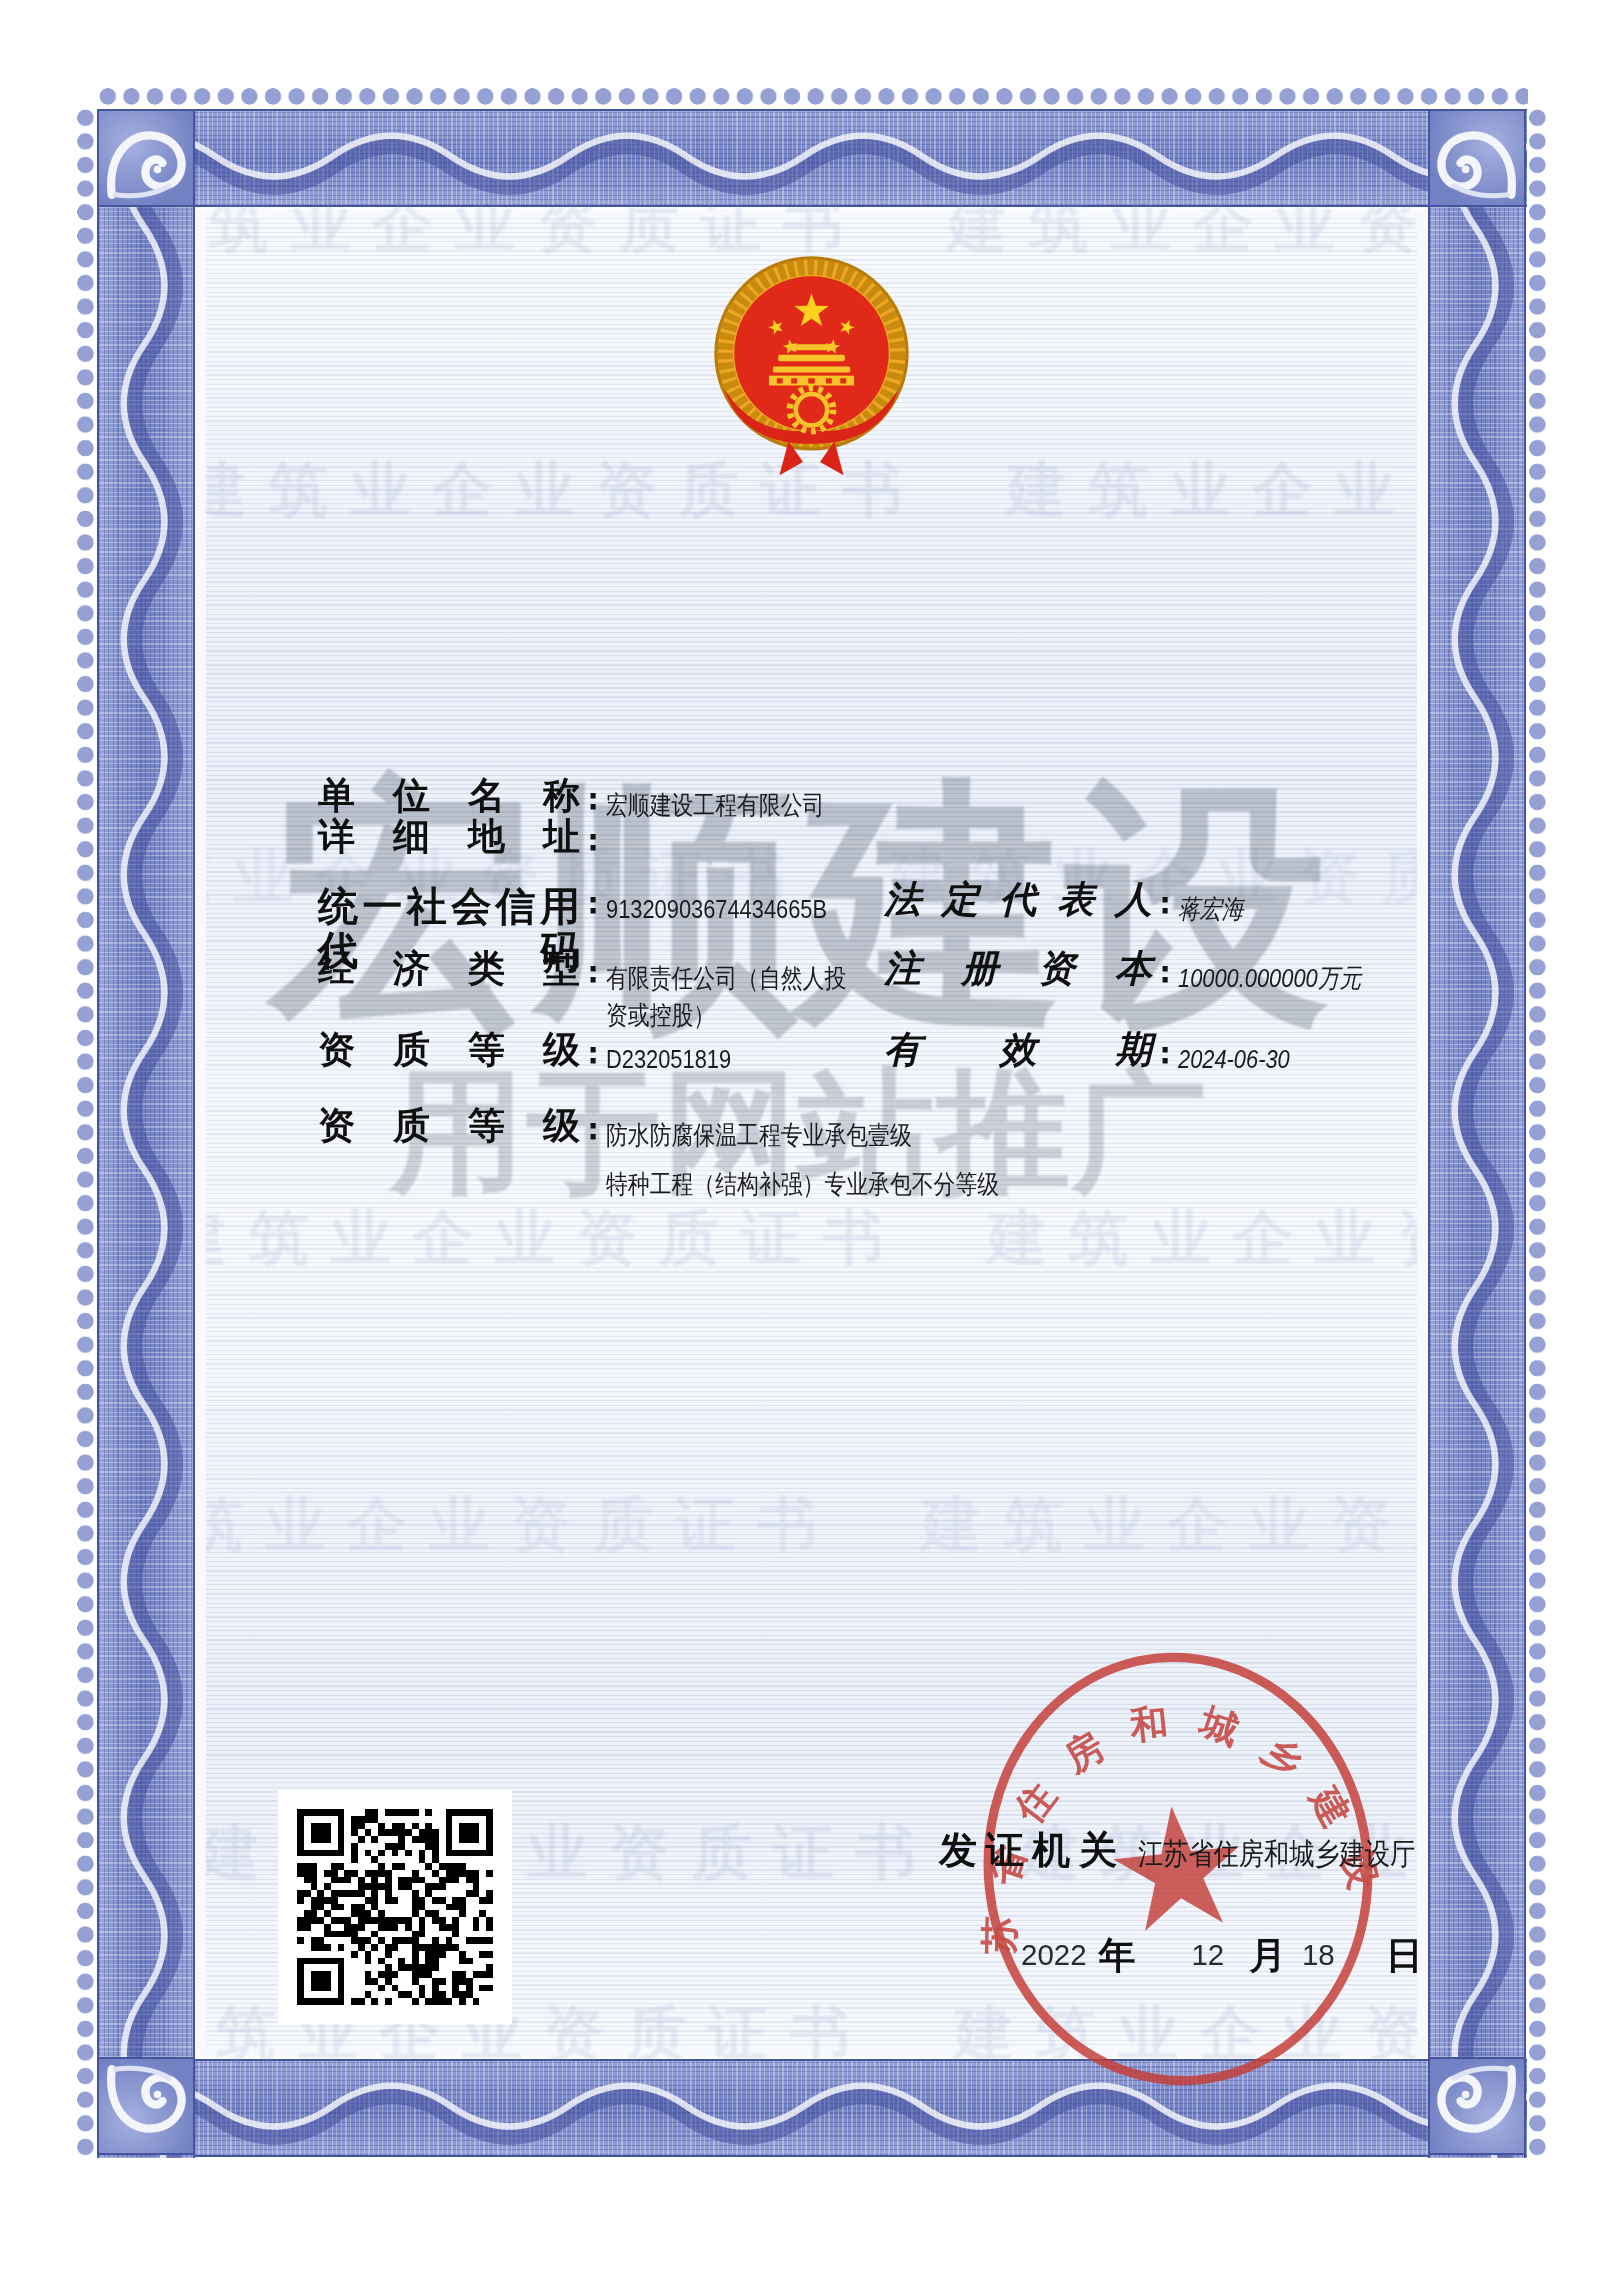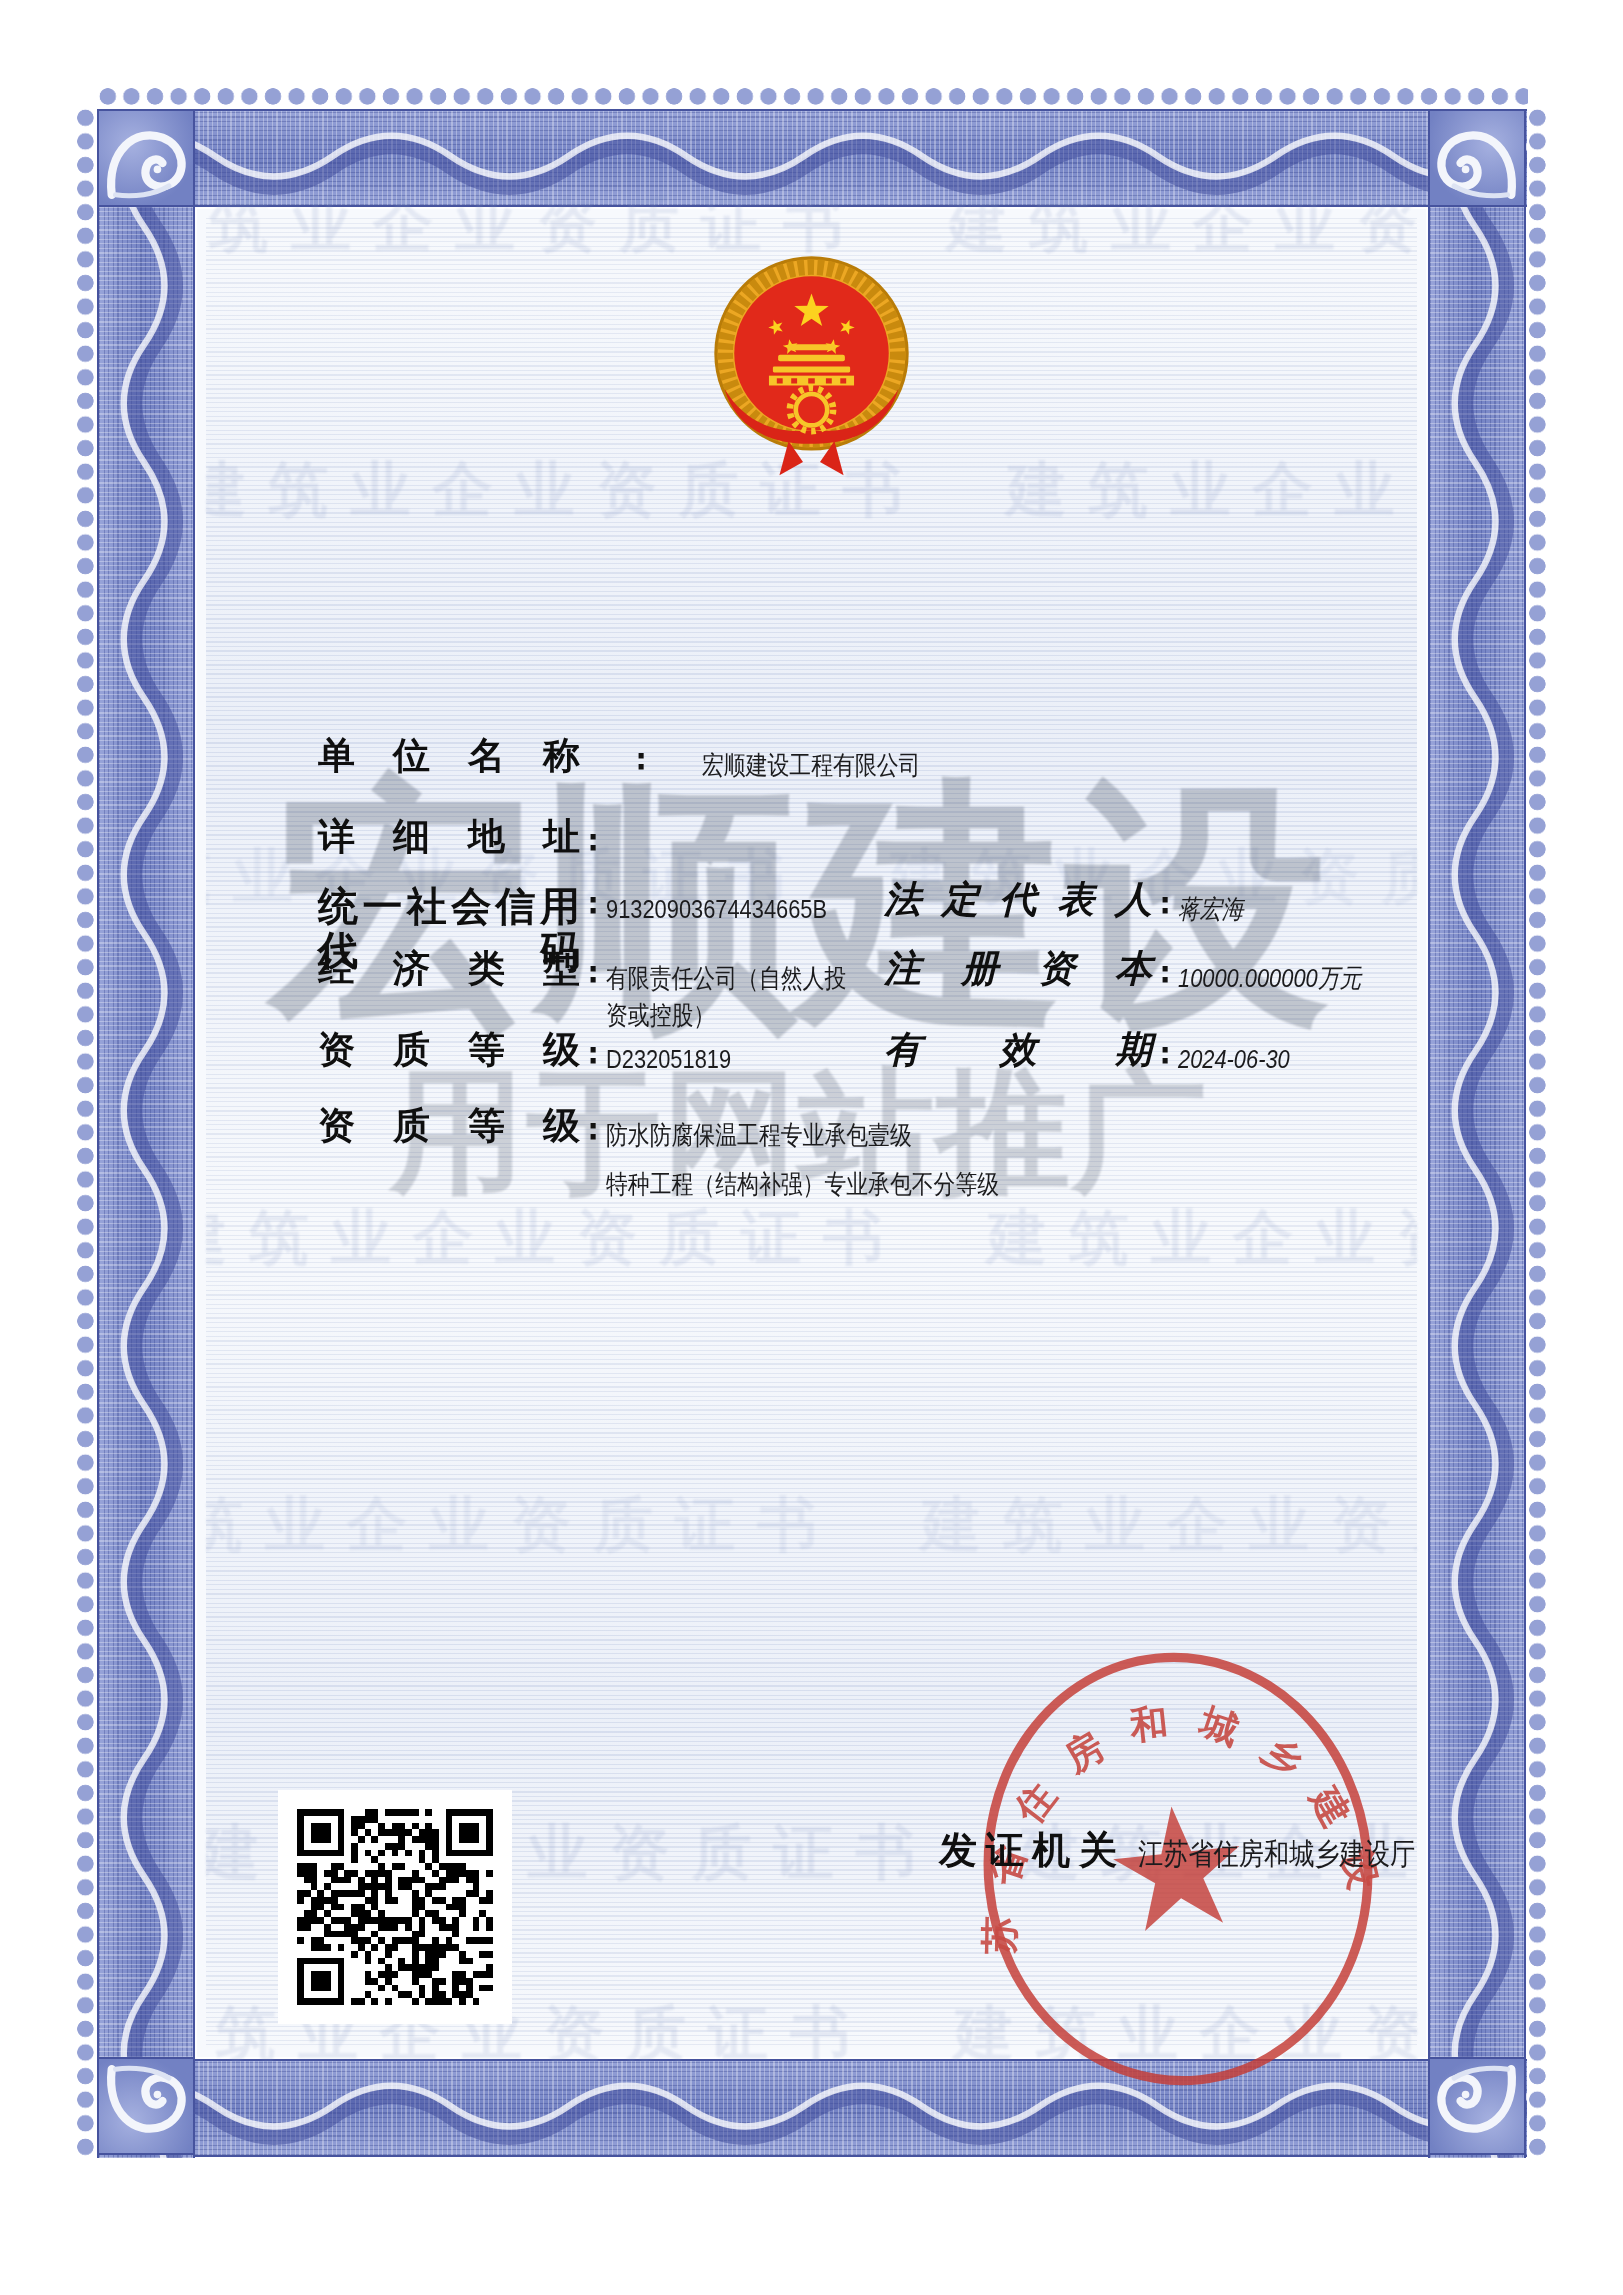--- a/index.html
+++ b/index.html
@@ -90,21 +90,21 @@
   .row .lbl{width:262px;font-size:37px;font-weight:bold;line-height:1.1;
     text-align:justify;text-align-last:justify;color:#0f0f0f;}
   .row .lbl.long{font-size:40px;padding-top:3.9px;}
   .row .colon{width:26px;font-size:29px;font-weight:bold;padding-top:9.2px;text-align:center;}
   .row .val{font-size:26px;padding-top:10.5px;color:#1b1b1d;line-height:1.45;}
   .cond{display:inline-block;transform:scaleX(.84);transform-origin:0 0;white-space:nowrap;}
   .wrapval{width:304px;transform:scaleX(.84);transform-origin:0 0;}
   .r-left{left:318px;}
   .r-right{left:884px;font-style:italic;}
   .r-right .lbl{width:268px;}
-  .row1{top:736px;gap:48px;} .row2{top:817px;} .row3{top:880px;}
+  .row1{top:776px;} .row2{top:817px;} .row3{top:880px;}
   .row4{top:949px;} .row5{top:1030px;} .row6{top:1106px;}
   .qlines .val{display:block;}
   .qlines .val span{display:block;margin-bottom:11.8px;}
 
   
   .issuer{position:absolute;left:939px;top:1825px;display:flex;z-index:31;}
   .issuer .lbl{width:178px;font-size:38px;font-weight:bold;text-align:justify;text-align-last:justify;color:#0f0f0f;}
   .issuer .val{font-size:30px;padding-top:8.5px;margin-left:21px;color:#1b1b1d;}
   .dateline{position:absolute;left:1021px;top:1931px;z-index:31;display:flex;align-items:flex-start;color:#101010;}
   .dateline .dnum{font-size:29.5px;color:#2a2a2e;padding-top:6.5px;}
@@ -621,20 +621,28 @@
         <rect x="1" y="23" width="5" height="5" fill="#fff"></rect>
         <rect x="2" y="24" width="3" height="3" fill="#000"></rect>
       </svg>
   </div>
 
   <div class="issuer">
     <span class="lbl">发证机关</span>
     <span class="val"><span class="cond">江苏省住房和城乡建设厅</span></span>
   </div>
 
+  <div class="dateline">
+    <span class="dnum">2022</span>
+    <span class="dlbl m-y">年</span>
+    <span class="dnum m-mn">12</span>
+    <span class="dlbl m-m">月</span>
+    <span class="dnum m-dn">18</span>
+    <span class="dlbl m-d">日</span>
+  </div>
 
   <div class="seal">
     <svg viewBox="0 0 624 676" width="408" height="442">
       <g transform="rotate(-6 312 338)">
         <ellipse cx="312" cy="338" rx="290" ry="324" fill="none" stroke="#c43c35" stroke-width="14" opacity=".9"></ellipse>
         <polygon points="312,242 335,313 409,313 349,356 372,427 312,383 252,427 275,356 215,313 289,313" fill="#c43c35" opacity=".88"></polygon>
         <path id="sealArc" d="M 52,470 A 262,300 0 1 1 572,470" fill="none"></path>
         <text font-size="58" font-weight="bold" fill="#c43c35" letter-spacing="42" opacity=".9" font-family="Liberation Sans, sans-serif">
           <textPath href="#sealArc" startOffset="50%" text-anchor="middle">江苏省住房和城乡建设厅</textPath>
         </text>

